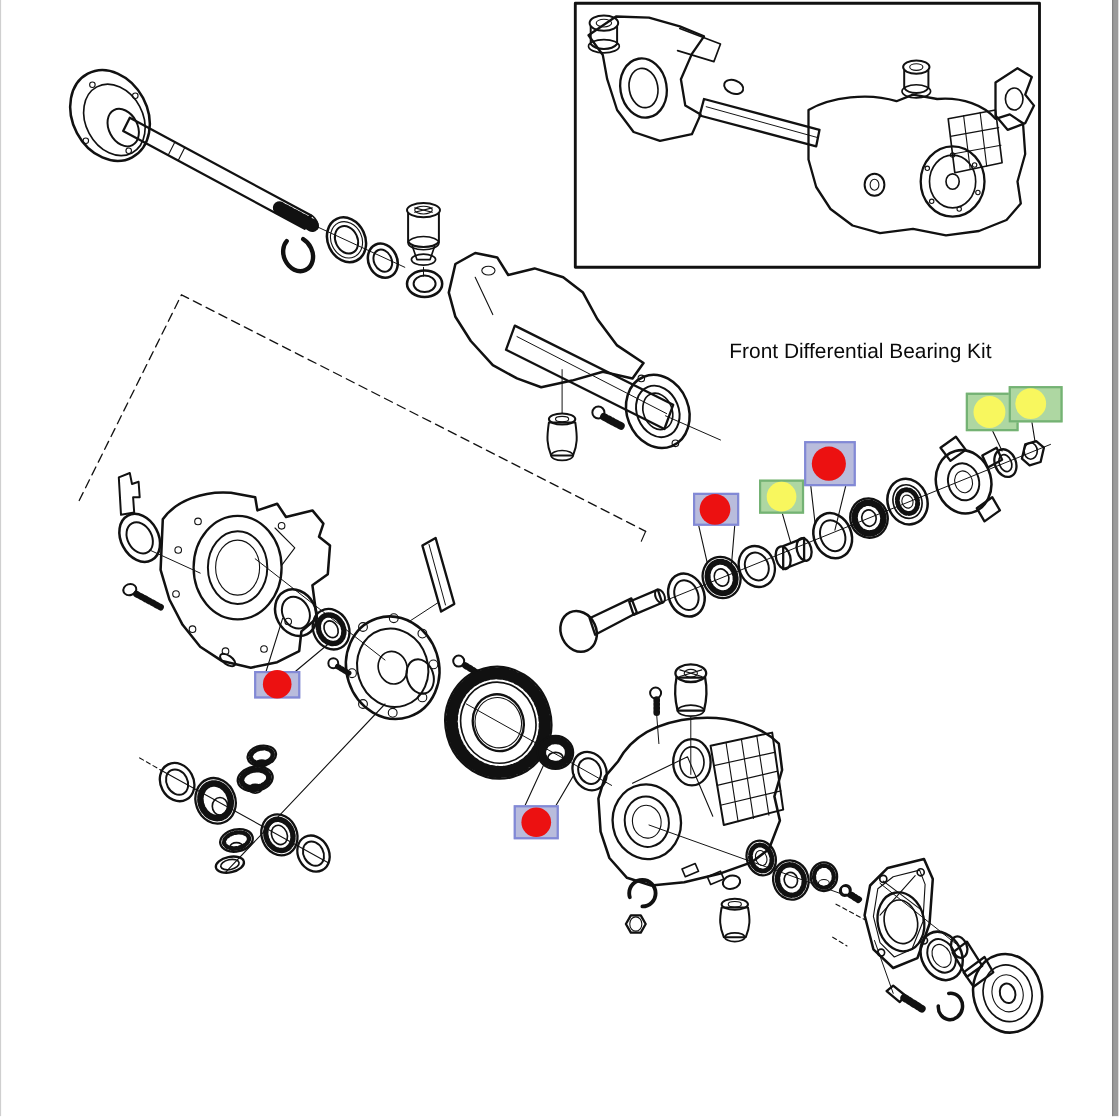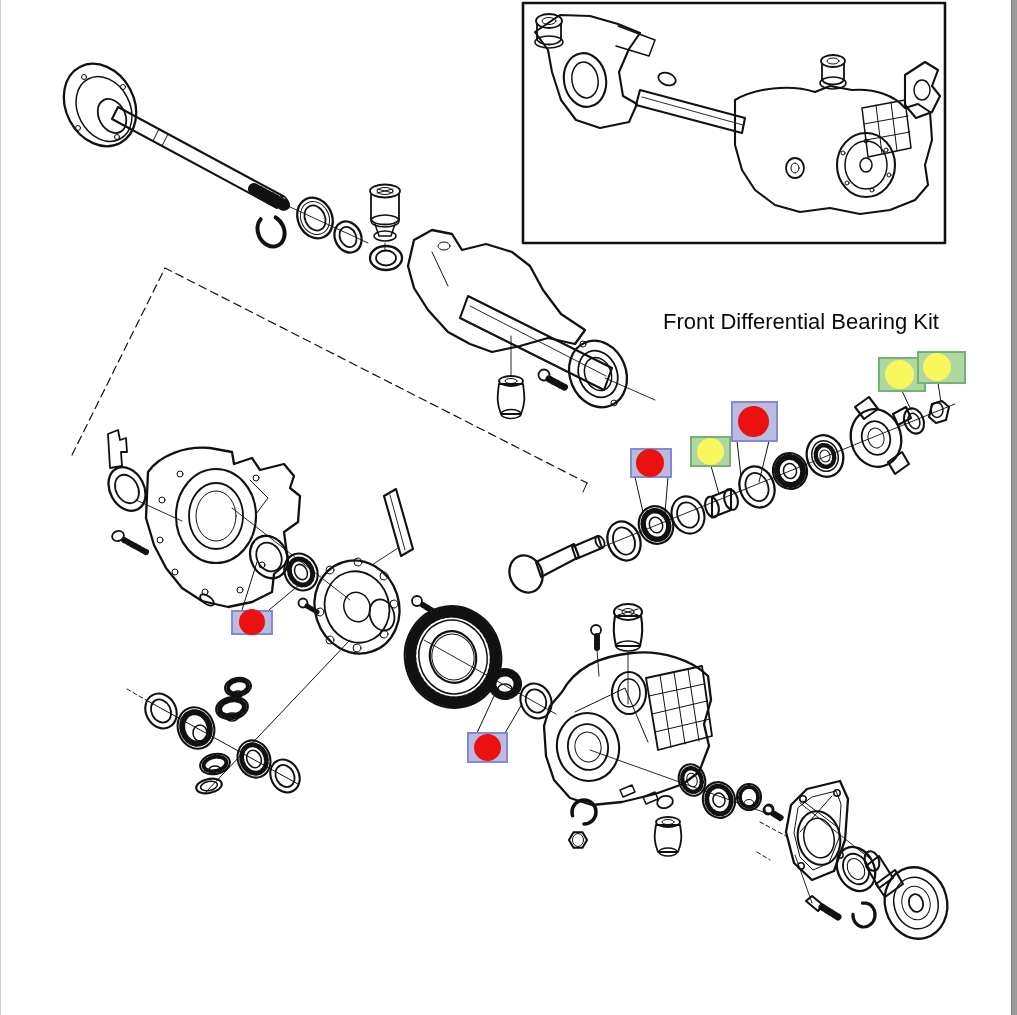--- a/index.html
+++ b/index.html
@@ -5,21 +5,21 @@
   html,body{margin:0;padding:0;background:#fff;}
   #stage{position:relative;width:1017px;height:1015px;background:var(--bg,#fff);overflow:hidden;
          font-family:"Liberation Sans", sans-serif;}
   #lineart{position:absolute;left:0;top:0;}
   #lineart *{stroke:#111;fill:none;stroke-linecap:round;stroke-linejoin:round;}
   .fw{fill:#fff;}
   .s1{stroke-width:1;} .s08{stroke-width:.9;} .s15{stroke-width:1.5;} .s18{stroke-width:1.8;}
   .s2{stroke-width:2.1;} .s23{stroke-width:2.3;}
   .dash{stroke-dasharray:8 5;stroke-width:1.2;}
   .dash2{stroke-dasharray:4 3;stroke-width:1;}
-  #title{position:absolute;left:663px;top:309px;font-size:22px;color:#0a0a0a;white-space:nowrap;text-align:right;}
+  #title{position:absolute;left:663px;top:309px;font-size:19px;color:#0a0a0a;white-space:nowrap;text-align:right;}
   .marker{position:absolute;box-sizing:border-box;}
   .marker.yellow{background:var(--ybox,#aed7a2);border:2px solid var(--ybox-b,#74b274);}
   .marker.red{background:var(--rbox,#b9bcdc);border:2px solid var(--rbox-b,#8289d6);}
   .marker .dot{position:absolute;border-radius:50%;}
   .marker.yellow .dot{background:var(--ydot,#f8f75e);}
   .marker.red .dot{background:var(--rdot,#ec1111);}
   #right-edge{position:absolute;top:0;right:0;width:5px;height:1015px;background:var(--edge,#9b9b9b);
               border-left:1px solid #7e7e7e;}
   #left-edge{position:absolute;top:0;left:0;width:1px;height:1015px;background:#cfcfcf;}
 </style>

